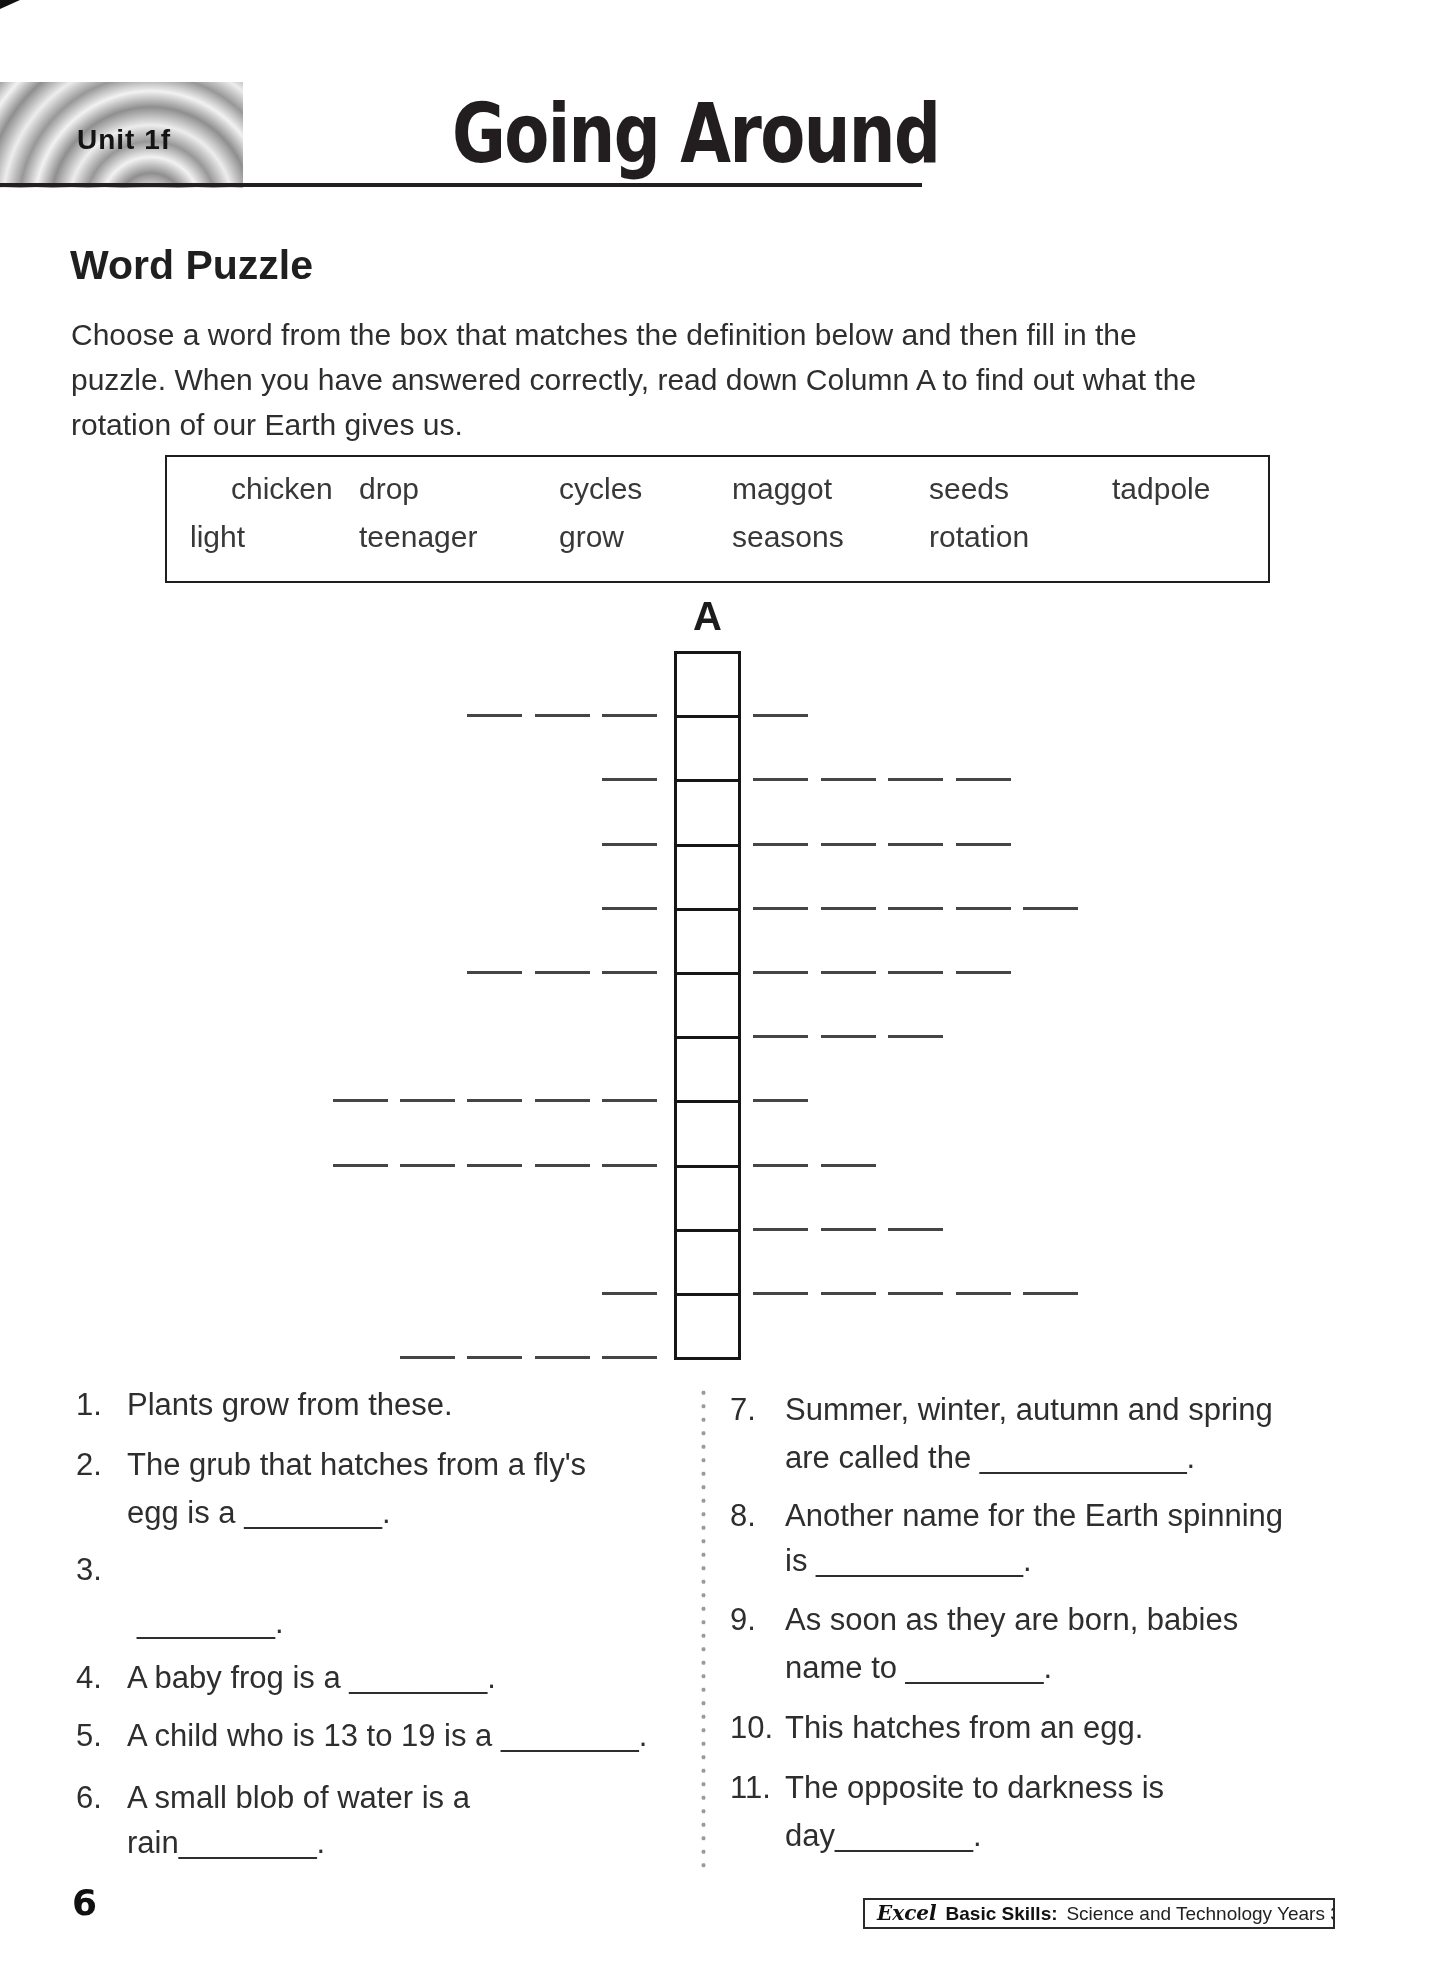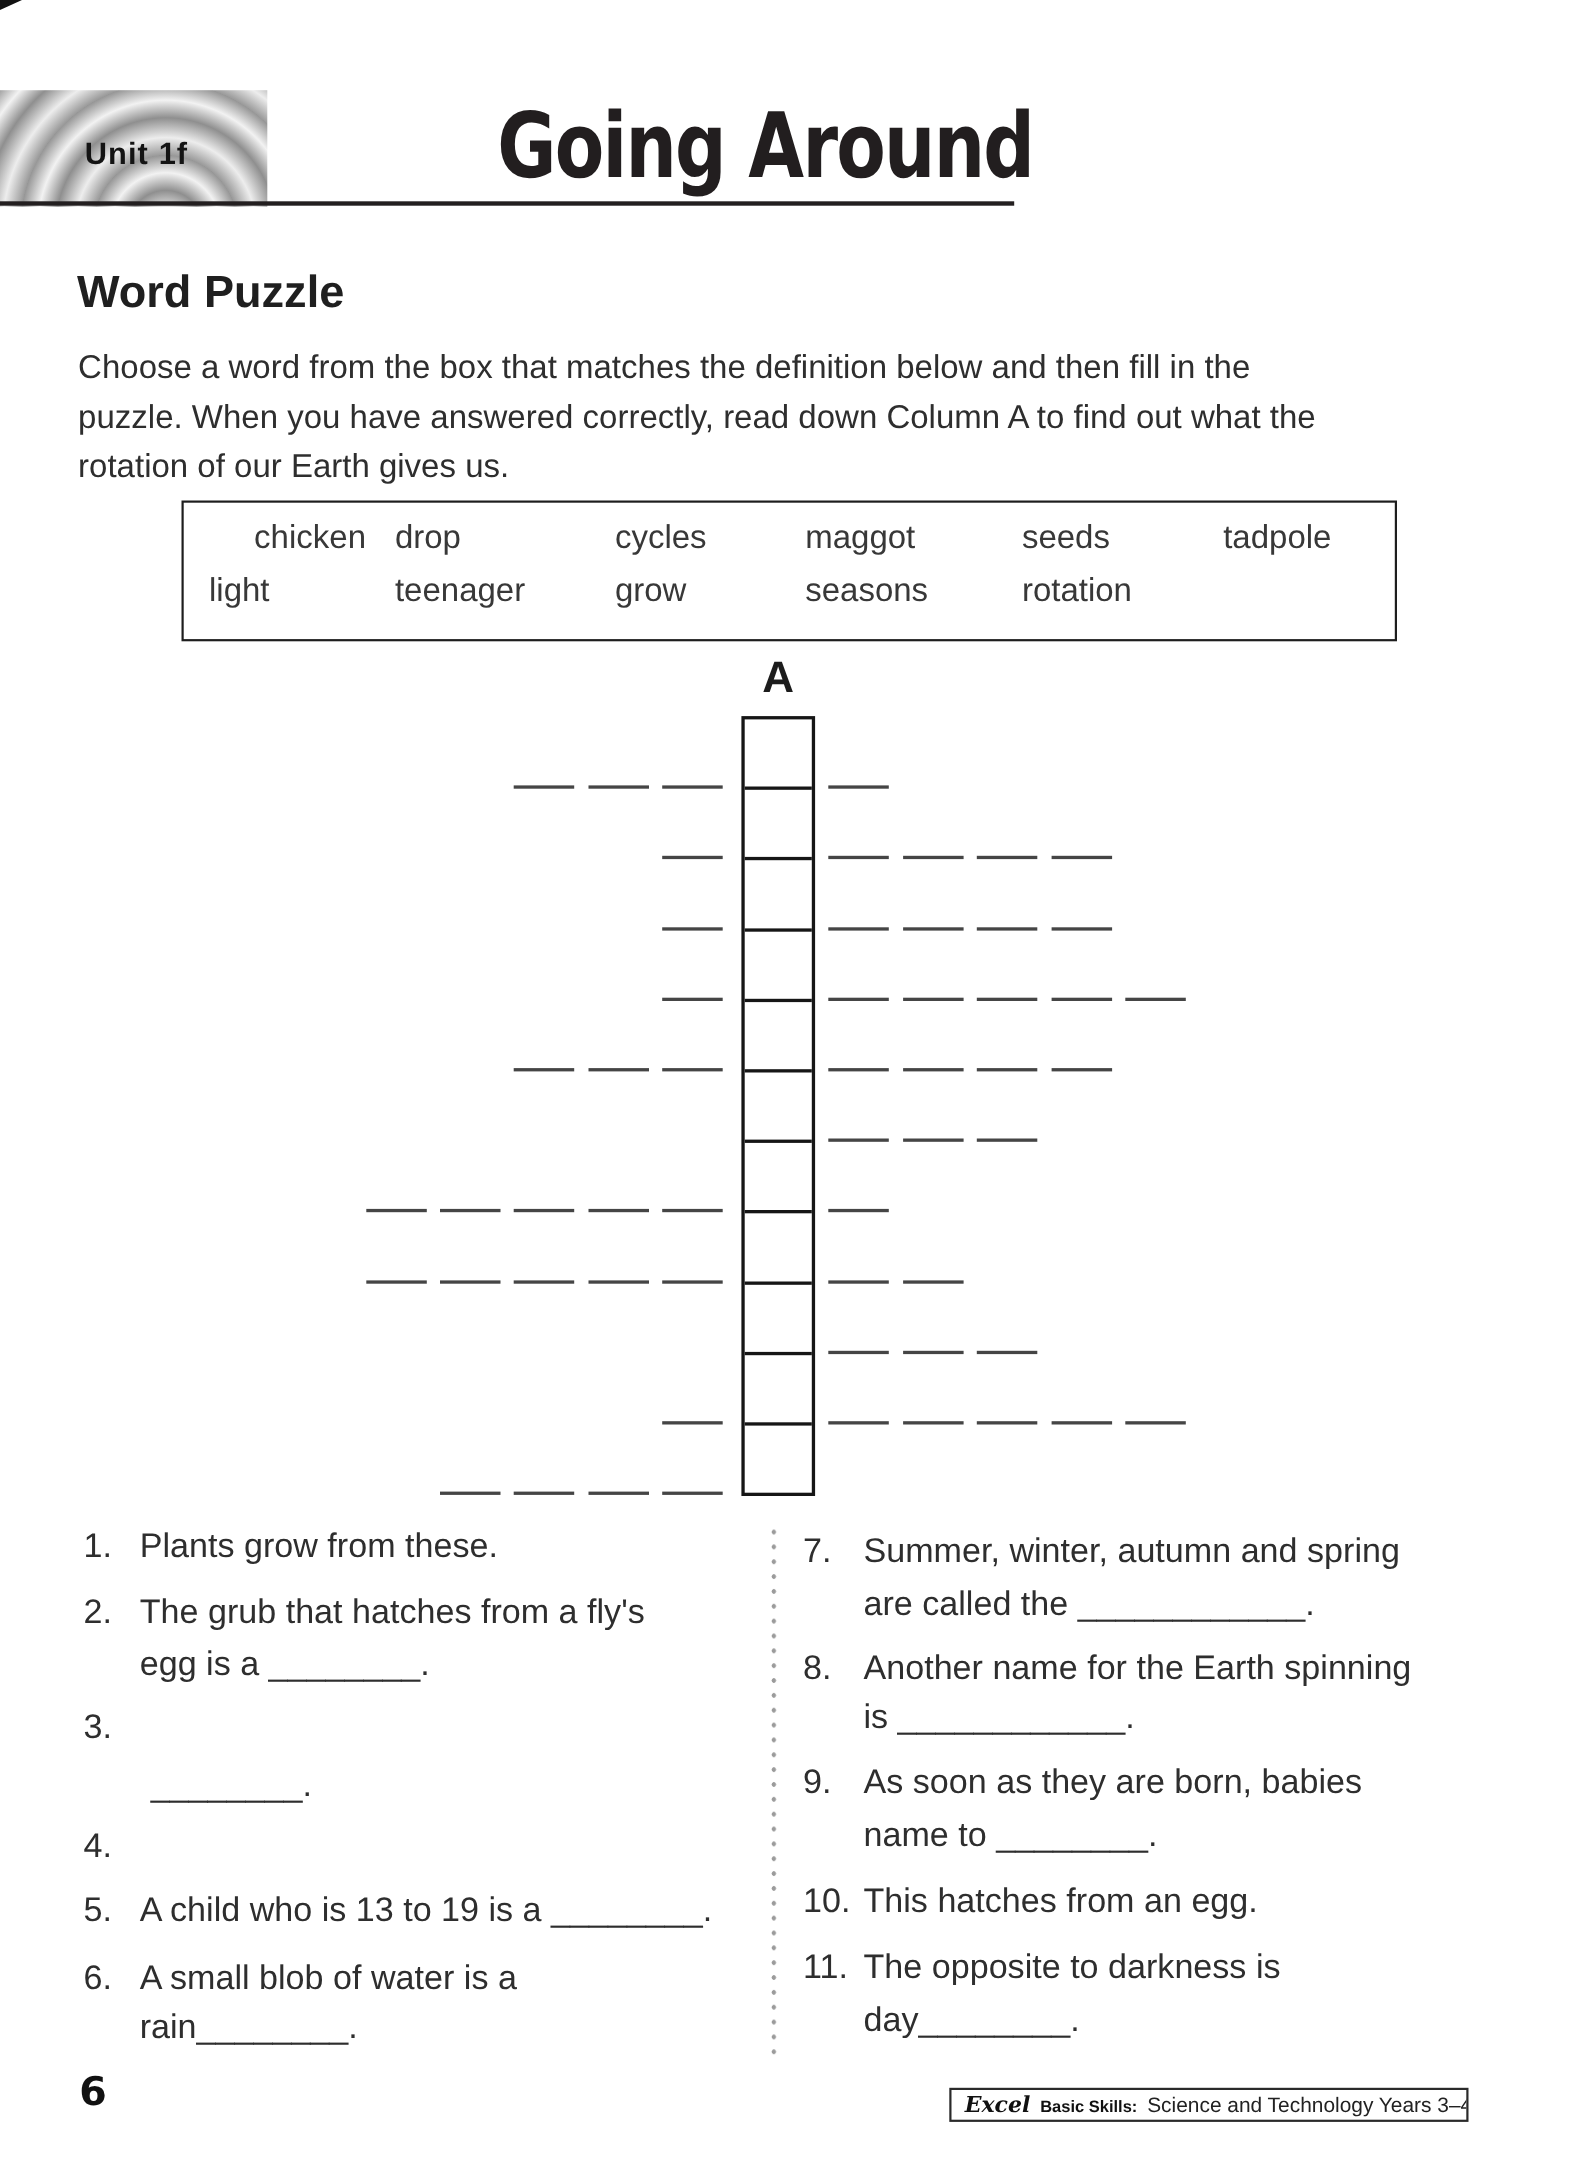--- a/index.html
+++ b/index.html
@@ -41,21 +41,21 @@
     background-image:radial-gradient(circle,#9b9b9b 1.8px,transparent 2.3px);
     background-size:5px 13.5px;background-repeat:repeat-y;}
   
   #page-number{position:absolute;left:72px;top:1882px;font-size:36px;font-weight:800;
     color:#111;font-family:"DejaVu Sans",sans-serif;}
   #footer-box{position:absolute;left:863px;top:1898px;width:472px;height:31px;
     border:2px solid #2a2a2a;box-sizing:border-box;line-height:27px;padding-left:12px;
     white-space:nowrap;overflow:hidden;}
   #footer-brand{font-family:"DejaVu Serif",serif;font-style:italic;font-weight:bold;
     font-size:20px;color:#111;}
-  #footer-series{font-weight:bold;font-size:15px;color:#111;}
+  #footer-series{font-weight:bold;font-size:19px;color:#111;}
   #footer-subject{font-size:19px;color:#222;}
 </style>
 </head>
 <body>
 
 <div id="page">
 
   <div id="corner-mark"></div>
 
   <div id="swirl"></div>
@@ -175,20 +175,21 @@
       <span class="clue-text" style="left: 127px;">egg is a ________.</span>
     </div>
     <div class="clue-line" style="top: 1552px;">
       <span class="clue-num" style="left: 76px;">3.</span>
     </div>
     <div class="clue-line" style="top: 1605px;">
       <span class="clue-text" style="left: 137px;">________.</span>
     </div>
     <div class="clue-line" style="top: 1660px;">
       <span class="clue-num" style="left: 76px;">4.</span>
+      <span class="clue-text" style="left: 127px;">A baby frog is a ________.</span>
     </div>
     <div class="clue-line" style="top: 1718px;">
       <span class="clue-num" style="left: 76px;">5.</span>
       <span class="clue-text" style="left: 127px;">A child who is 13 to 19 is a ________.</span>
     </div>
     <div class="clue-line" style="top: 1780px;">
       <span class="clue-num" style="left: 76px;">6.</span>
       <span class="clue-text" style="left: 127px;">A small blob of water is a</span>
     </div>
     <div class="clue-line" style="top: 1825px;">

